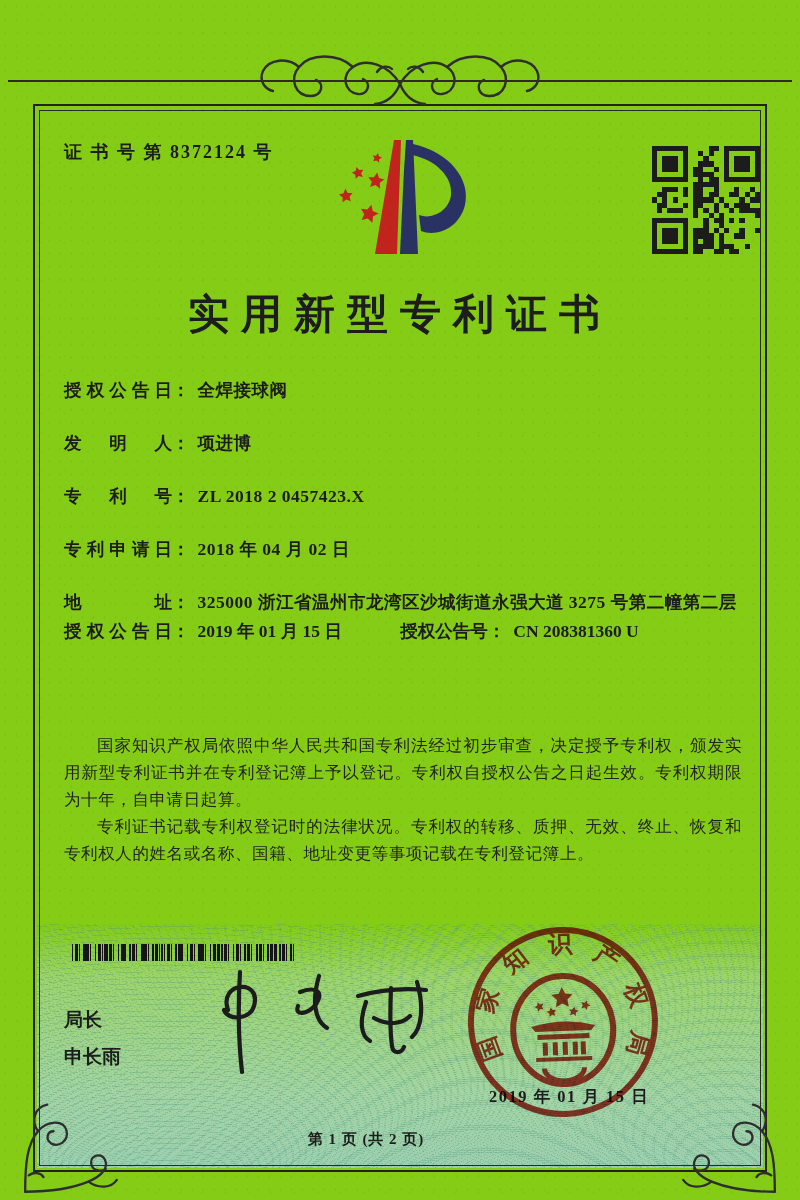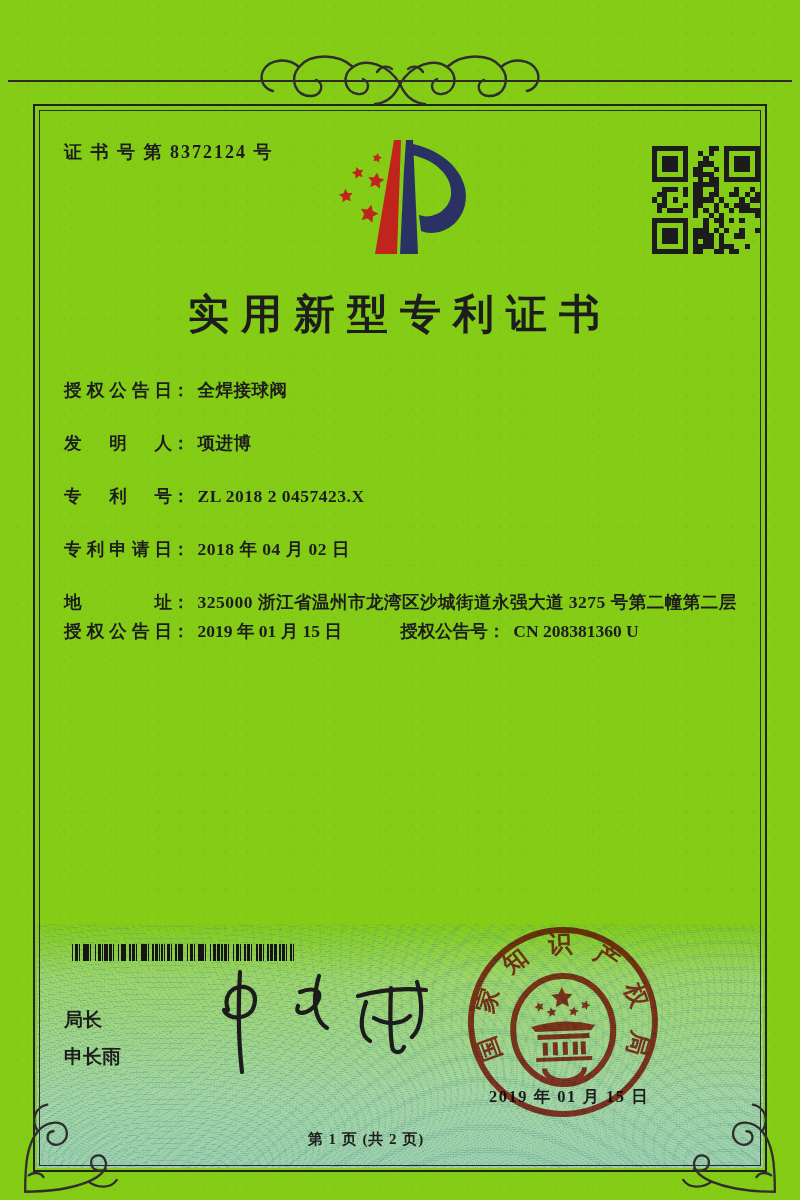--- a/index.html
+++ b/index.html
@@ -271,20 +271,24 @@
     </div>
     <div class="frow tight">
       <span class="flabel">地址</span><span class="fcolon">：</span><span class="fvalue">325000 浙江省温州市龙湾区沙城街道永强大道 3275 号第二幢第二层</span>
     </div>
     <div class="frow grant-row">
       <span><span class="flabel">授权公告日</span><span class="fcolon">：</span><span>2019 年 01 月 15 日</span></span>
       <span class="grant-right"><span>授权公告号</span><span class="fcolon">：</span><span>CN 208381360 U</span></span>
     </div>
   </div>
 
+  <div class="body-text">
+    <p>国家知识产权局依照中华人民共和国专利法经过初步审查，决定授予专利权，颁发实用新型专利证书并在专利登记簿上予以登记。专利权自授权公告之日起生效。专利权期限为十年，自申请日起算。</p>
+    <p>专利证书记载专利权登记时的法律状况。专利权的转移、质押、无效、终止、恢复和专利权人的姓名或名称、国籍、地址变更等事项记载在专利登记簿上。</p>
+  </div>
 
   <div class="barcode"></div>
 
   <div class="director">
     <div>局长</div>
     <div class="name">申长雨</div>
   </div>
 
   <svg class="signature" viewBox="0 0 250 118">
     <g stroke="#1c1c1c" stroke-width="4.2" fill="none" stroke-linecap="round" stroke-linejoin="round">

